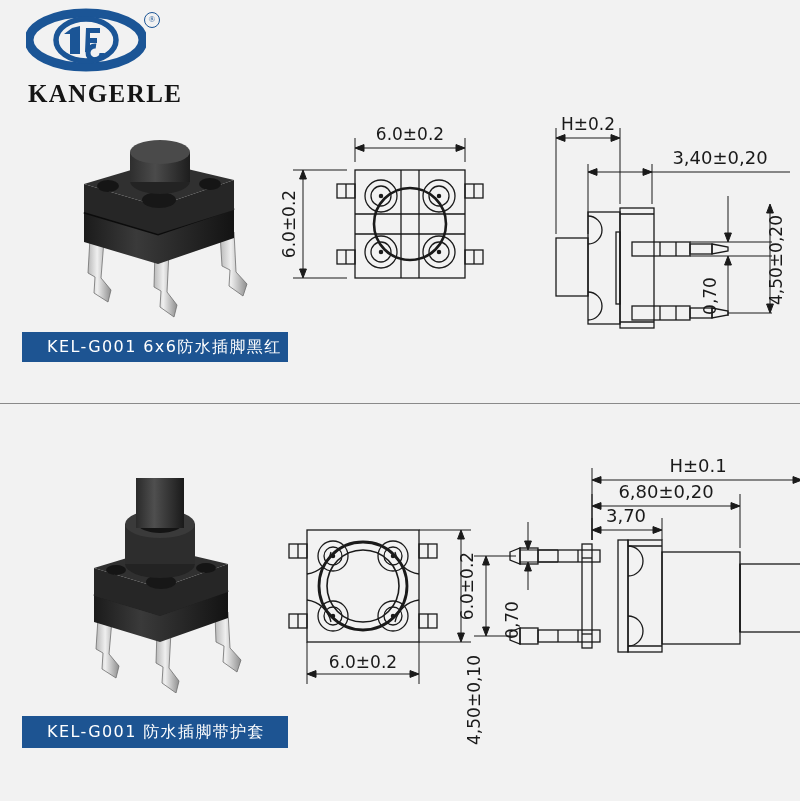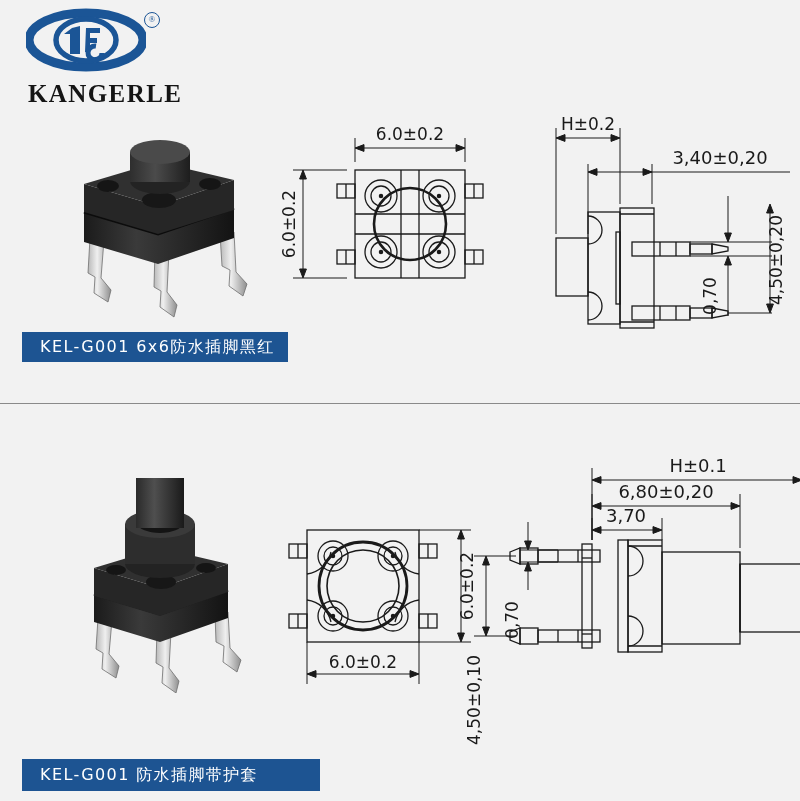--- a/index.html
+++ b/index.html
@@ -79,27 +79,27 @@
 
   
   .caption-bar {
     position: absolute;
     background: #1d5492;
     color: #ffffff;
     font-size: 16px;
     letter-spacing: 1.4px;
     display: flex;
     align-items: center;
-    padding-left: 18px;
+    padding-left: 25px;
     box-sizing: border-box;
     white-space: nowrap;
     font-family: "DejaVu Sans", "Liberation Sans", sans-serif;
   }
   #caption-1 { left: 22px; top: 332px; width: 266px; height: 30px; }
-  #caption-2 { left: 22px; top: 759px; width: 298px; height: 32px; }
+  #caption-2 { left: 22px; top: 716px; width: 266px; height: 32px; }
 
   
   svg.drawing { position: absolute; overflow: visible; }
   svg.drawing text {
     font-family: "DejaVu Sans", "Liberation Sans", sans-serif;
     fill: #1a1a1a;
   }
 </style>
 </head>
 <body>

